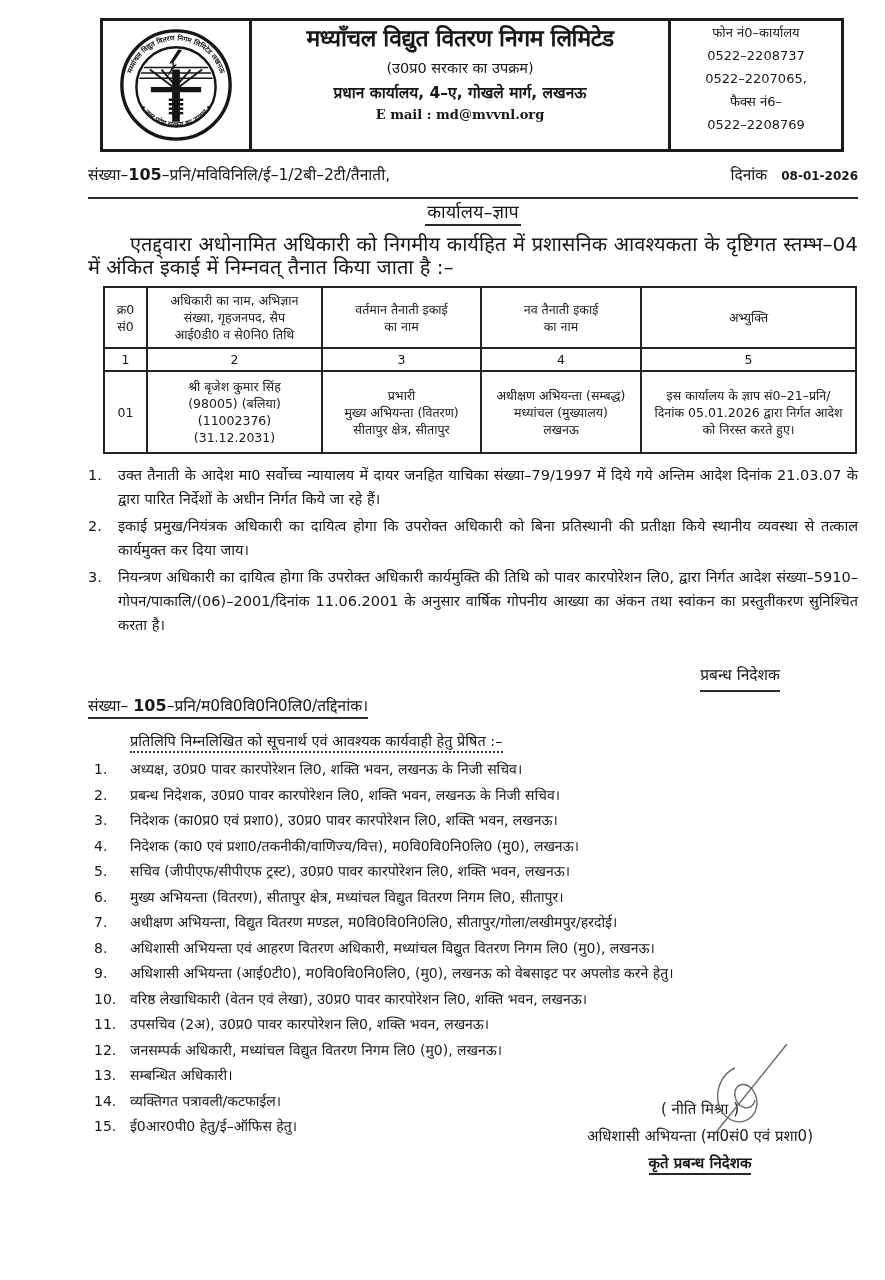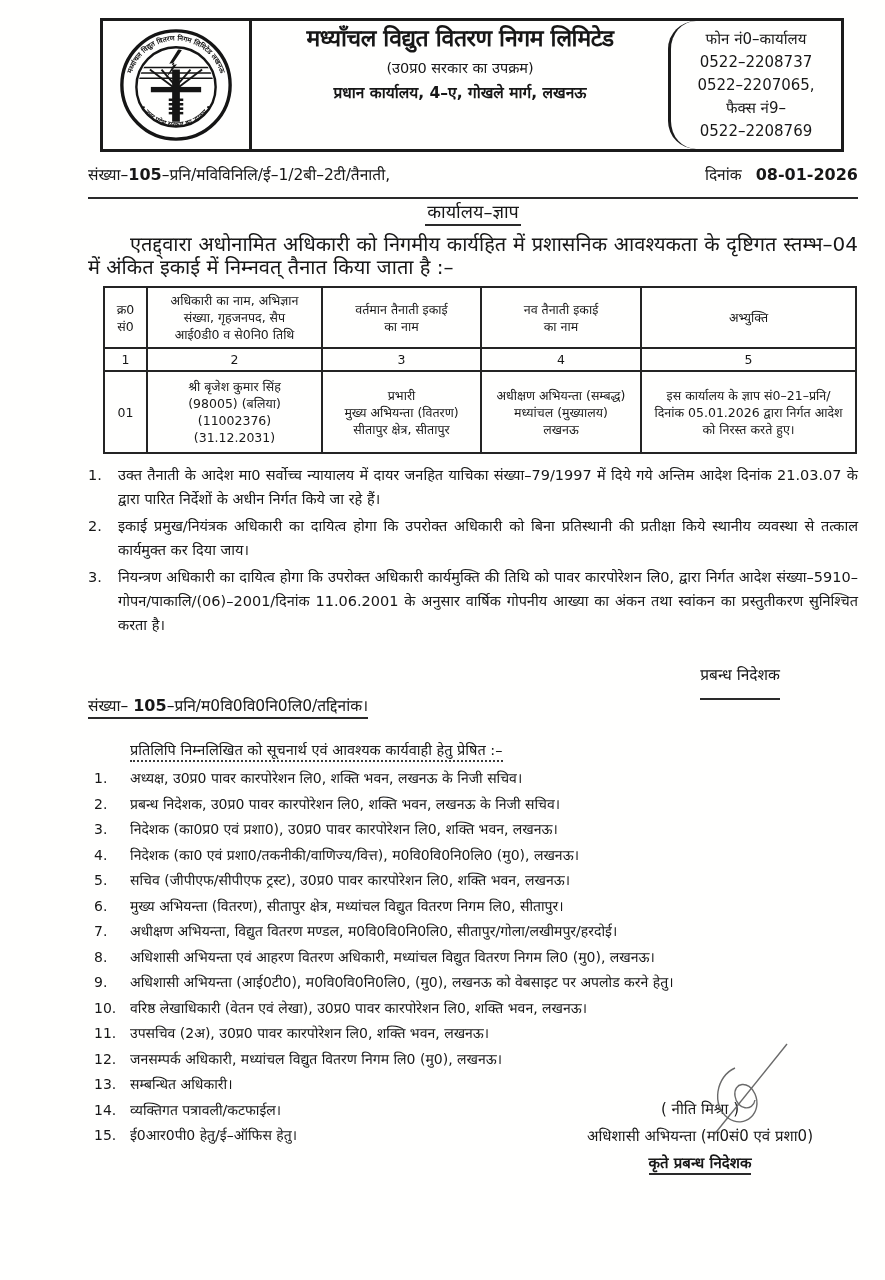--- a/index.html
+++ b/index.html
@@ -14,31 +14,31 @@
   .header-box {
     display:flex; margin:18px 14px 0 12px; height:128px;
     border:3px solid #1b1b1b;
   }
   .logo-cell { width:146px; flex:none; border-right:3px solid #1b1b1b; display:flex; align-items:center; justify-content:center; }
   .center-cell { flex:1; text-align:center; overflow:hidden; }
   .org-name  { font-size:23px; font-weight:bold; white-space:nowrap; letter-spacing:-0.5px; }
   .org-sub   { font-size:14.5px; margin-top:4px; }
   .org-addr  { font-size:15.5px; margin-top:4px;font-weight:bold; }
   .org-email { font-size:13px; font-weight:bold; margin-top:4px; font-family:"DejaVu Serif", serif; }
-  .phone-cell { width:170px; flex:none; border-left:3px solid #1b1b1b; display:flex; flex-direction:column; justify-content:center; text-align:center; font-size:15px; line-height:23px;border-radius:28px; }
+  .phone-cell { width:170px; flex:none; border-left:3px solid #1b1b1b; display:flex; flex-direction:column; text-align:center; font-size:13px; line-height:23px; }
 
   
   .ref-line {
     display:flex; justify-content:space-between; align-items:flex-end;
     margin-top:11px; padding-bottom:12px; border-bottom:2.5px solid #2a2a2a;
     font-size:15.5px;
   }
   .ref-num { font-weight:bold; font-size:16px; }
   .ref-date-label { margin-right:14px; }
-  .ref-date { font-weight:bold; font-size:16px; font-family:"DejaVu Sans", sans-serif; }
+  .ref-date { font-weight:bold; font-size:12px; font-family:"DejaVu Sans", sans-serif; }
 
   
   .doc-title { text-align:center; font-size:18px; }
   .doc-title span { border-bottom:2px solid #2a2a2a; padding:0 2px 2px; }
   .intro { margin:10px 0 0; font-size:20px; line-height:23px; text-align:justify; text-indent:42px; }
 
   
   table.posting { border-collapse:collapse; margin:7px 0 0 15px; width:752px; table-layout:fixed; }
   table.posting th, table.posting td {
     border:2px solid #242424; text-align:center; vertical-align:middle;
@@ -49,24 +49,24 @@
   td.remarks { text-align:center; }
 
   
   .points { margin-top:9px; }
   .point { display:flex; margin-top:3px; }
   .point-num { width:30px; flex:none; font-size:14.5px; line-height:24px; }
   .point-text { flex:1; font-size:14.5px; line-height:24px; text-align:justify; }
 
   
   .md-line { margin-top:26px; text-align:right; padding-right:78px; font-size:15.5px; }
-  .md-line span { border-bottom:2px solid #2a2a2a; padding-bottom:14px;margin-left:24px; }
+  .md-line span { border-bottom:2px solid #2a2a2a; padding-bottom:6px;margin-left:24px; }
   .ref2 { margin-top:9px; font-size:15.5px; }
   .ref2 .inner { border-bottom:2px solid #2a2a2a; padding-bottom:2px; }
-  .copy-line { margin:23px 0 0 42px; font-size:14.5px; }
+  .copy-line { margin:14px 0 0 42px; font-size:14.5px; }
   .copy-line span { border-bottom:2px dotted #3a3a3a; padding-bottom:2px; }
 
   
   .recips { margin-top:7px; }
   .recip { display:flex; line-height:25.5px; }
   .recip-num { width:36px; flex:none; padding-left:6px; font-size:14px; }
   .recip-text { flex:1; font-size:14px; }
 
   
   .sig-block { position:absolute; top:1096px; right:30px; width:310px; text-align:center; font-size:15px; line-height:27px; }
@@ -112,26 +112,27 @@
             <rect x="52.5" y="78.6" width="15" height="2.6" fill="#151515" stroke="none"></rect>
             <rect x="52.5" y="83.2" width="15" height="2.6" fill="#151515" stroke="none"></rect>
             <rect x="52.5" y="87.8" width="15" height="2.6" fill="#151515" stroke="none"></rect>
           </g>
         </svg>
       </div>
       <div class="center-cell">
         <div class="org-name">मध्याँचल विद्युत वितरण निगम लिमिटेड</div>
         <div class="org-sub">(उ0प्र0 सरकार का उपक्रम)</div>
         <div class="org-addr">प्रधान कार्यालय, 4–ए, गोखले मार्ग, लखनऊ</div>
+        <div class="org-email">E mail : md@mvvnl.org</div>
       </div>
       <div class="phone-cell">
         <div>फोन नं0–कार्यालय</div>
         <div>0522–2208737</div>
         <div>0522–2207065,</div>
-        <div>फैक्स नं9–</div>
+        <div>फैक्स नं6–</div>
         <div>0522–2208769</div>
       </div>
     </div>
 
     <div class="ref-line">
       <div>
         <span>संख्या–</span><span class="ref-num">105</span><span>–प्रनि/मविविनिलि/ई–1/2बी–2टी/तैनाती,</span>
       </div>
       <div>
         <span class="ref-date-label">दिनांक</span><span class="ref-date">08-01-2026</span>

